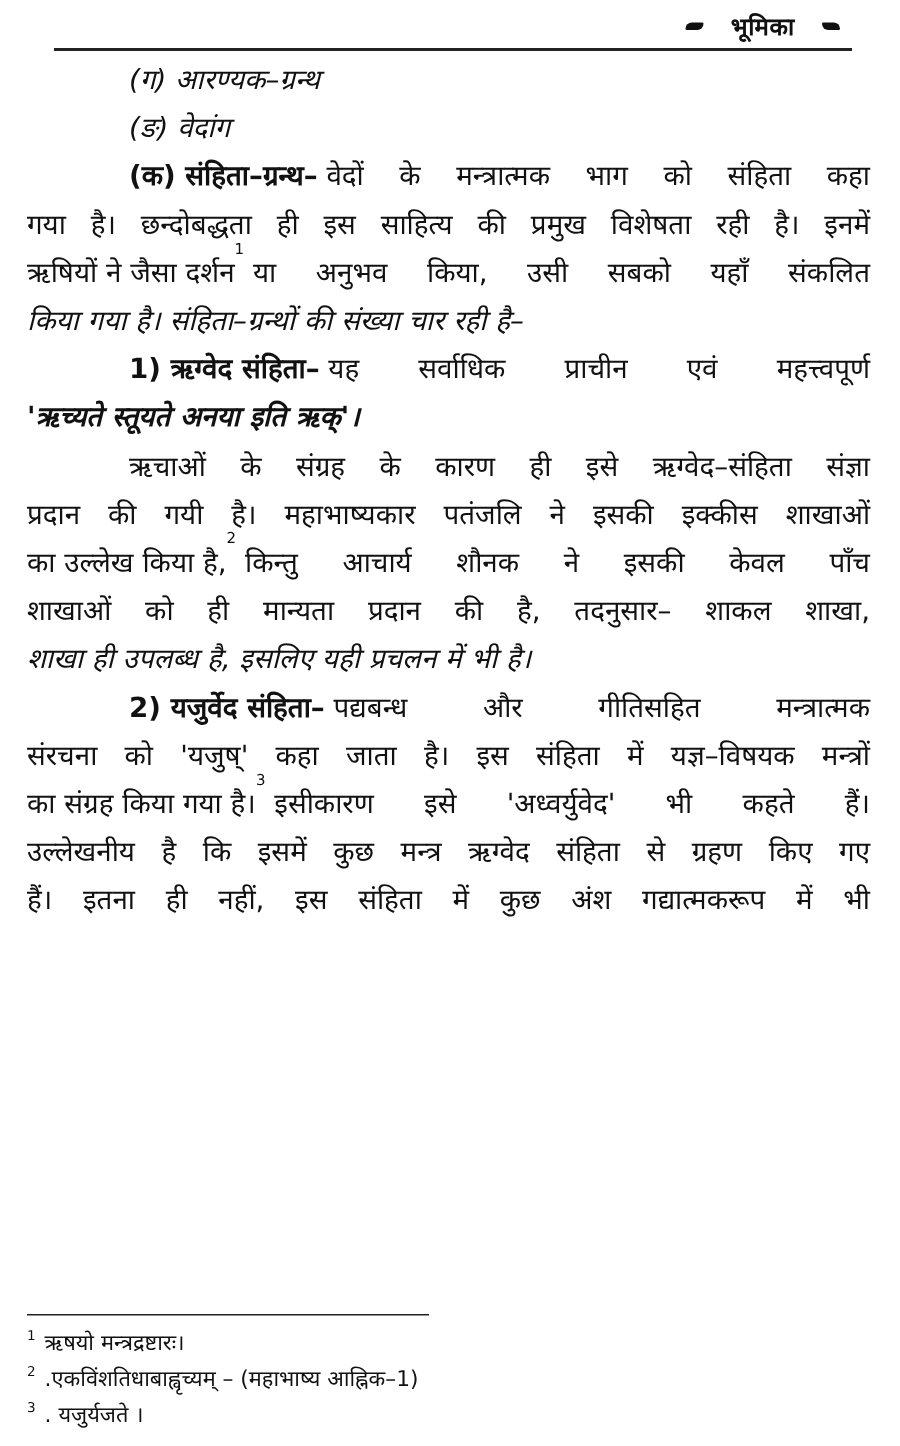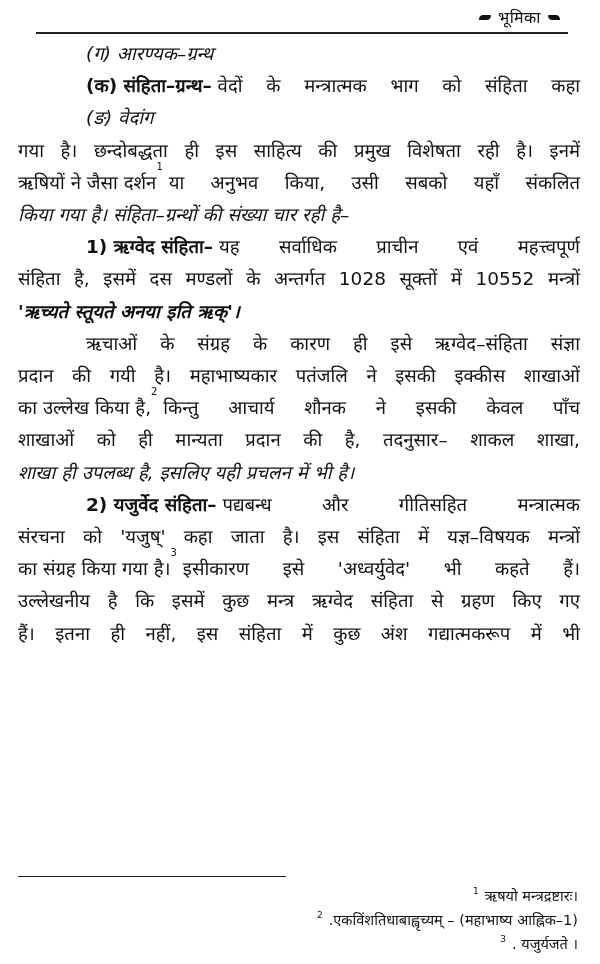--- a/index.html
+++ b/index.html
@@ -6,22 +6,22 @@
   body {
     width: 600px; height: 964px; position: relative; overflow: hidden;
     font-family: "DejaVu Sans", "Liberation Sans", sans-serif;
     color: #111111;
   }
   .header {
     position: absolute; left: 0; top: 0; width: 600px; height: 34px;
   }
   .header-title {
     position: absolute; right: 40px; top: 6px;
-    font-size: 16px; font-weight: normal; letter-spacing: 0.5px;
-    display: flex; align-items: center; gap: 7px;
+    font-size: 16px; font-weight: bold; letter-spacing: 0.5px;
+    display: flex; align-items: center; gap: 18px;
   }
   .orn {
     display: inline-block; width: 12px; height: 5px; background: #111;
     border-radius: 5px 1px 5px 1px;
   }
   .orn.r { border-radius: 1px 5px 1px 5px; }
   .header-rule {
     position: absolute; left: 36px; top: 32px; width: 532px; height: 2px; background: #222;
   }
   .body {
@@ -30,54 +30,53 @@
   }
   .line { white-space: nowrap; display: flex; justify-content: space-between; }
   .line.nojust { justify-content: flex-start; font-style: italic; }
   .b { font-weight: bold; }
   sup { font-size: 10px; line-height: 0; vertical-align: 9px; }
   .fn-rule {
     position: absolute; left: 18px; top: 876px; width: 268px; height: 1px; background: #222;
   }
   .footnotes {
     position: absolute; left: 18px; top: 884px; width: 560px;
-    font-size: 14.5px; line-height: 24px; text-align: right;
+    font-size: 14.5px; line-height: 24px;
   }
   .fn { white-space: nowrap; }
   .fn sup { font-size: 9px; vertical-align: 7px; margin-right: 6px; }
 </style>
 </head>
 <body>
 
 <div class="header">
   <div class="header-title">
     <span class="orn"></span>
     <span>भूमिका</span>
     <span class="orn r"></span>
   </div>
   <div class="header-rule"></div>
 </div>
 
 <div class="body">
   <div class="line nojust" style="padding-left:68px">(ग) आरण्यक–ग्रन्थ</div>
+  <div class="line nojust" style="padding-left:68px">(ङ) वेदांग</div>
+
   <div class="line" style="padding-left:68px">
     <span class="b">(क) संहिता–ग्रन्थ–</span>&nbsp;<span style="flex:1;text-align:justify;text-align-last:justify">वेदों के मन्त्रात्मक भाग को संहिता कहा</span>
   </div>
-
-  <div class="line nojust" style="padding-left:68px">(ङ) वेदांग</div>
   <div class="line" style="text-align-last:justify;display:block">गया है। छन्दोबद्धता ही इस साहित्य की प्रमुख विशेषता रही है। इनमें</div>
   <div class="line">
     <span>ऋषियों ने जैसा दर्शन</span><sup>1</sup>&nbsp;<span style="flex:1;text-align-last:justify">या अनुभव किया, उसी सबको यहाँ संकलित</span>
   </div>
   <div class="line nojust">किया गया है। संहिता–ग्रन्थों की संख्या चार रही है–</div>
 
   <div class="line" style="padding-left:68px">
     <span class="b">1) ऋग्वेद संहिता–</span>&nbsp;<span style="flex:1;text-align-last:justify">यह सर्वाधिक प्राचीन एवं महत्त्वपूर्ण</span>
   </div>
-  <div class="line" style="display:block;text-align-last:justify">संहिता है, इसमें दस मण्डलों के अन्तर्गत 1028 सूक्तों में 10552 मन्त्रों</div>
   <div class="line nojust">
     <span class="b">'ऋच्यते स्तूयते अनया इति ऋक्'</span>
       <span class="b">।</span>
   </div>
   <div class="line" style="display:block;text-align-last:justify;padding-left:68px">ऋचाओं के संग्रह के कारण ही इसे ऋग्वेद–संहिता संज्ञा</div>
   <div class="line" style="display:block;text-align-last:justify">प्रदान की गयी है। महाभाष्यकार पतंजलि ने इसकी इक्कीस शाखाओं</div>
   <div class="line">
     <span>का उल्लेख किया है,</span><sup>2</sup>&nbsp;<span style="flex:1;text-align-last:justify">किन्तु आचार्य शौनक ने इसकी केवल पाँच</span>
   </div>
   <div class="line" style="display:block;text-align-last:justify">शाखाओं को ही मान्यता प्रदान की है, तदनुसार– शाकल शाखा,</div>

